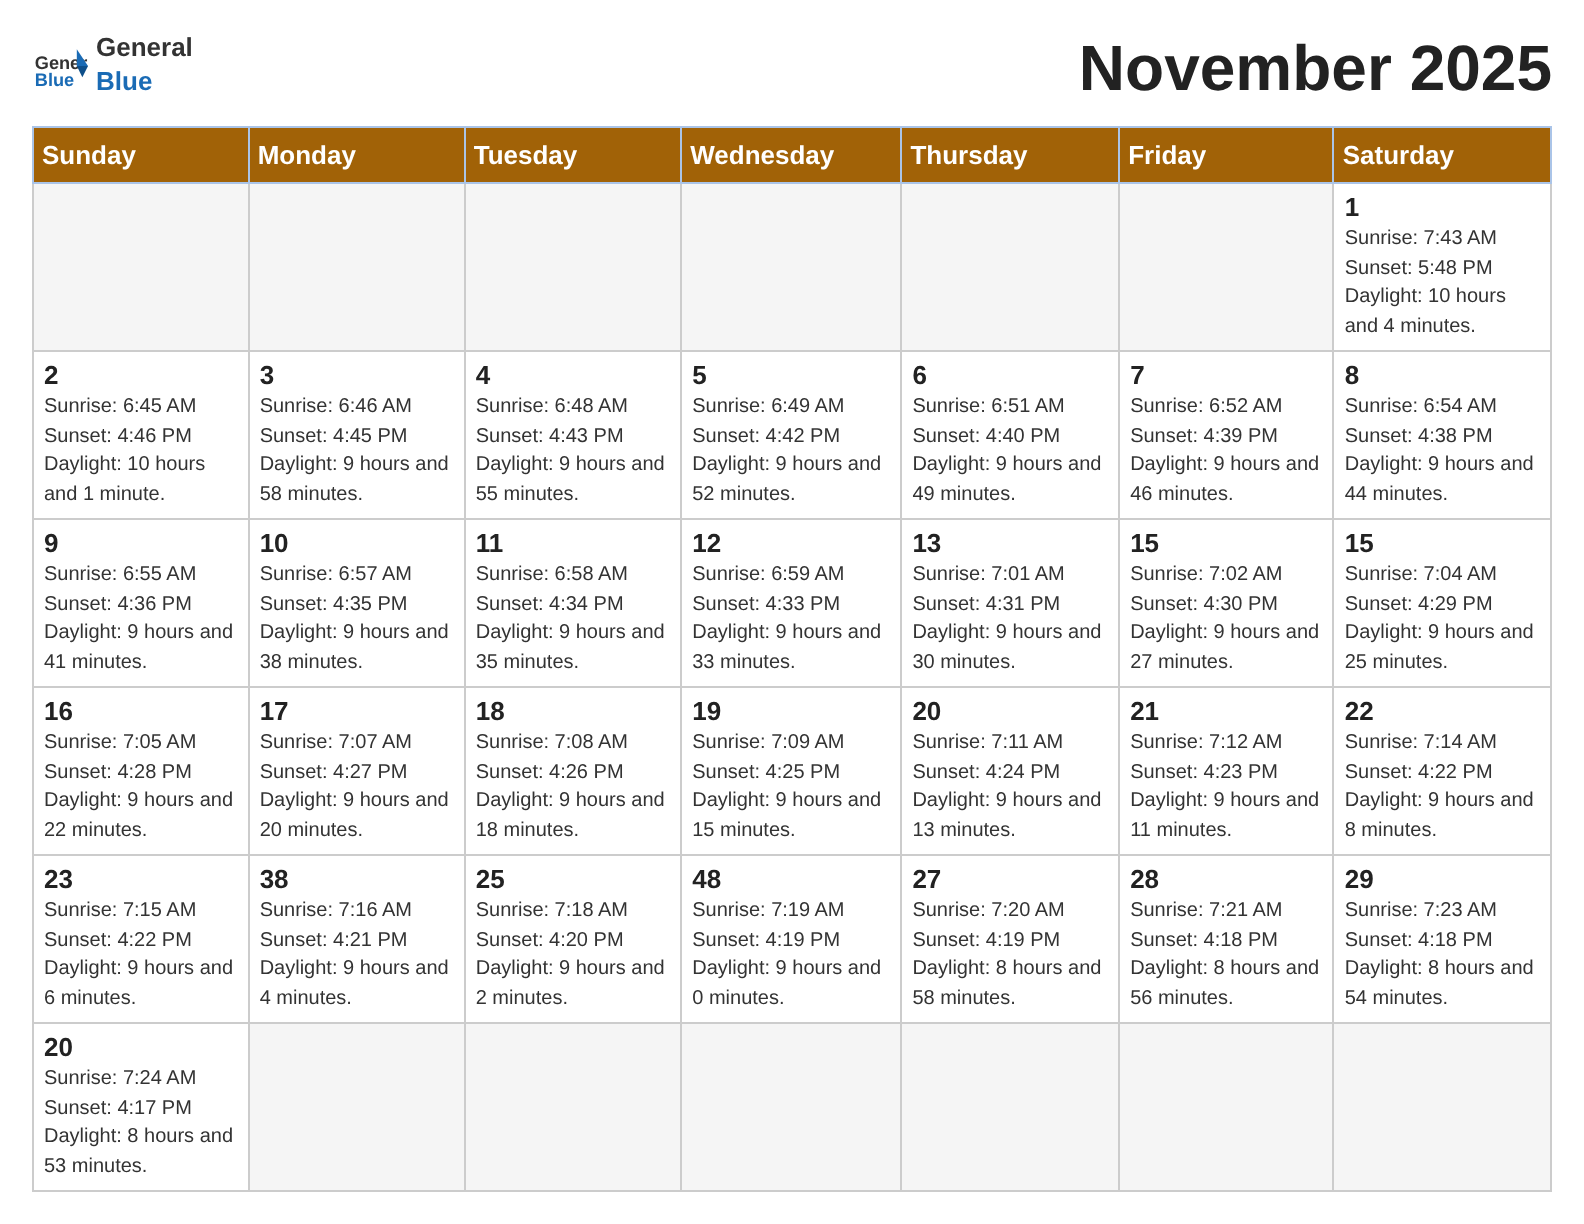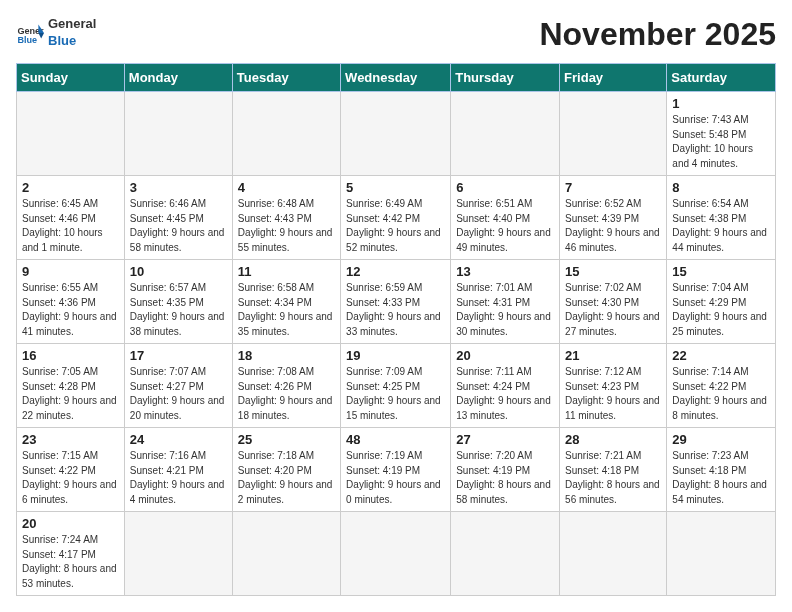--- a/index.html
+++ b/index.html
@@ -36,21 +36,21 @@
       font-size: 15px;
       font-weight: normal;
       color: #444;
     }
     .calendar {
       width: 100%;
       border-collapse: collapse;
       border: 1px solid #bbb;
     }
     .calendar thead tr th {
-      background: #0f766e;
+      background: #a16207;
       color: #fff;
       font-size: 13px;
       font-weight: bold;
       padding: 6px 4px;
       text-align: left;
       border: 1px solid #aac4e8;
     }
     .calendar tbody tr td {
       vertical-align: top;
       border: 1px solid #ccc;
@@ -218,21 +218,21 @@
           <span class="day-number">22</span>
           <div class="day-info">Sunrise: 7:14 AM<br>Sunset: 4:22 PM<br>Daylight: 9 hours and 8 minutes.</div>
         </td>
       </tr>
       <tr class="row-alt">
         <td>
           <span class="day-number">23</span>
           <div class="day-info">Sunrise: 7:15 AM<br>Sunset: 4:22 PM<br>Daylight: 9 hours and 6 minutes.</div>
         </td>
         <td>
-          <span class="day-number">24</span>
+          <span class="day-number">38</span>
           <div class="day-info">Sunrise: 7:16 AM<br>Sunset: 4:21 PM<br>Daylight: 9 hours and 4 minutes.</div>
         </td>
         <td>
           <span class="day-number">25</span>
           <div class="day-info">Sunrise: 7:18 AM<br>Sunset: 4:20 PM<br>Daylight: 9 hours and 2 minutes.</div>
         </td>
         <td>
           <span class="day-number">48</span>
           <div class="day-info">Sunrise: 7:19 AM<br>Sunset: 4:19 PM<br>Daylight: 9 hours and 0 minutes.</div>
         </td>

